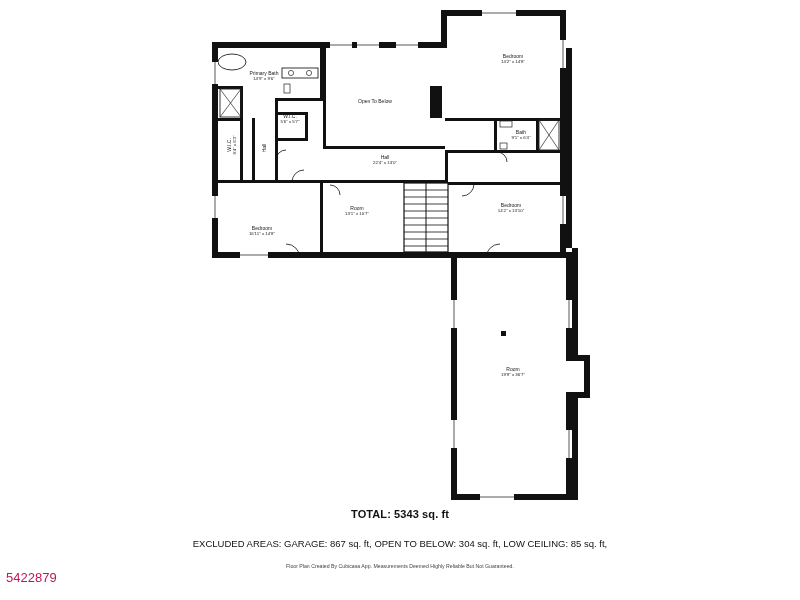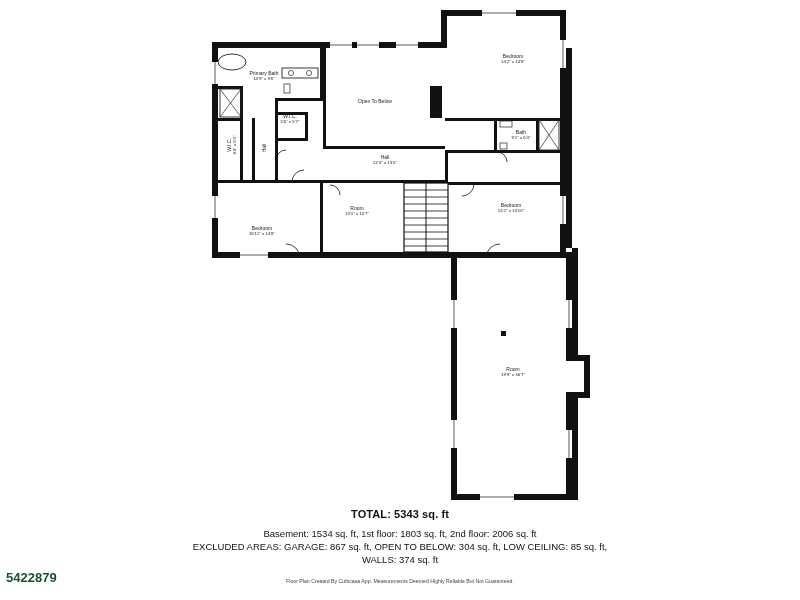--- a/index.html
+++ b/index.html
@@ -52,40 +52,39 @@
     position: absolute;
     left: 0;
     top: 508px;
     width: 800px;
     text-align: center;
   }
   #summary .total {
     font-size: 11px;
     font-weight: bold;
     letter-spacing: .1px;
-    margin-bottom: 8px;
+    margin-bottom: 18px;
   }
   #summary .line {
     font-size: 9.5px;
     line-height: 1.35;
   }
   #summary .credit {
     margin-top: 12px;
     font-size: 5.2px;
     color: #444;
   }
 
   
   #mls-id {
     position: absolute;
     left: 6px;
     top: 570px;
     font-size: 13px;
-    color: #14532d;
-    font-weight: bold;
+    color: #be185d;
   }
 </style>
 </head>
 <body>
 
 <svg id="plan" viewBox="0 0 800 600">
   <defs>
     <style>
       .wall { fill:#111111; }
       .thin { stroke:#111111; stroke-width:0.9; fill:none; }
@@ -312,19 +311,17 @@
     <span class="rm-dims">16'11" x 14'8"</span>
   </div>
   <div class="room-label norot" style="left:513px; top:372px;">
     <span class="rm-name">Room</span>
     <span class="rm-dims">19'9" x 36'7"</span>
   </div>
 </div>
 
 <div id="summary">
   <div class="total">TOTAL: 5343 sq. ft</div>
-  <div class="line">Basement: 1534 sq. ft, 1st floor: 1803 sq. ft, 2nd floor: 2006 sq. ft</div>
   <div class="line">EXCLUDED AREAS: GARAGE: 867 sq. ft, OPEN TO BELOW: 304 sq. ft, LOW CEILING: 85 sq. ft,</div>
-  <div class="line">WALLS: 374 sq. ft</div>
   <div class="credit">Floor Plan Created By Cubicasa App. Measurements Deemed Highly Reliable But Not Guaranteed.</div>
 </div>
 
 <div id="mls-id">5422879</div>
 
 </body></html>

